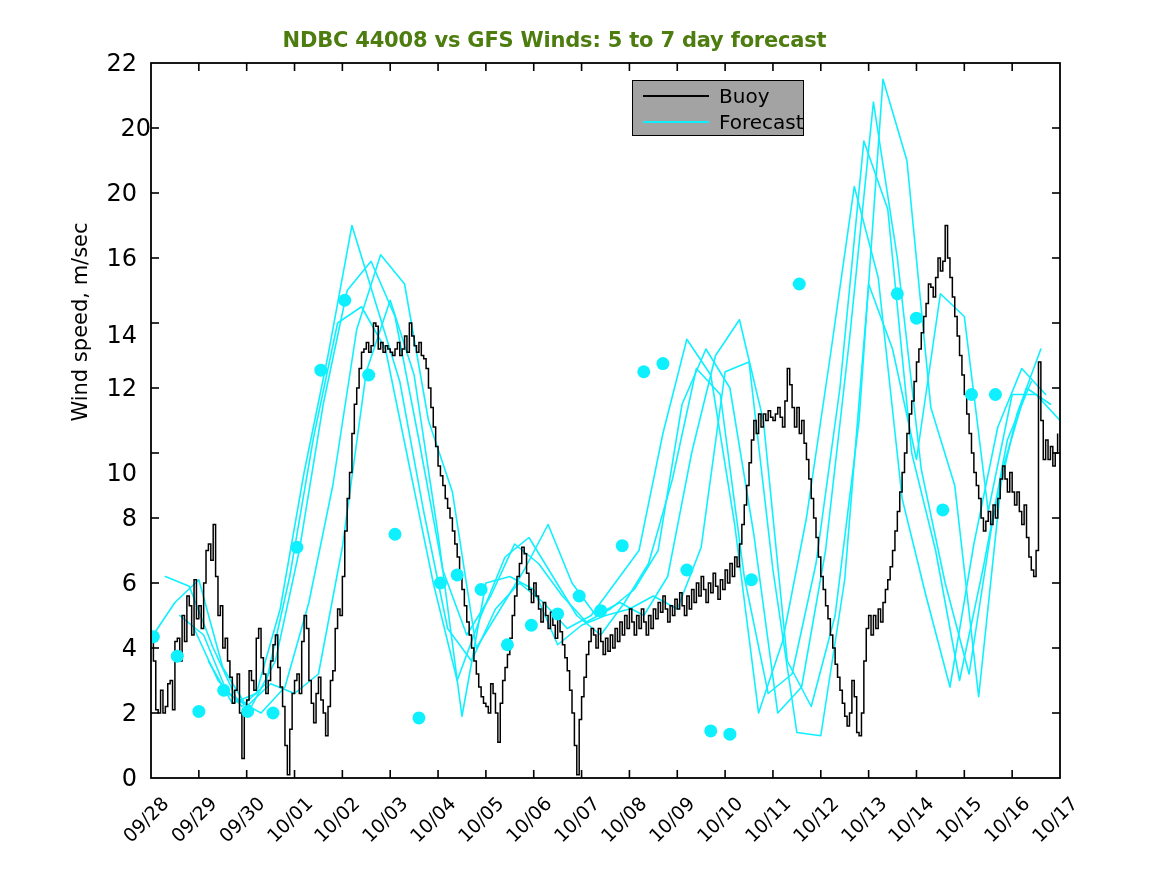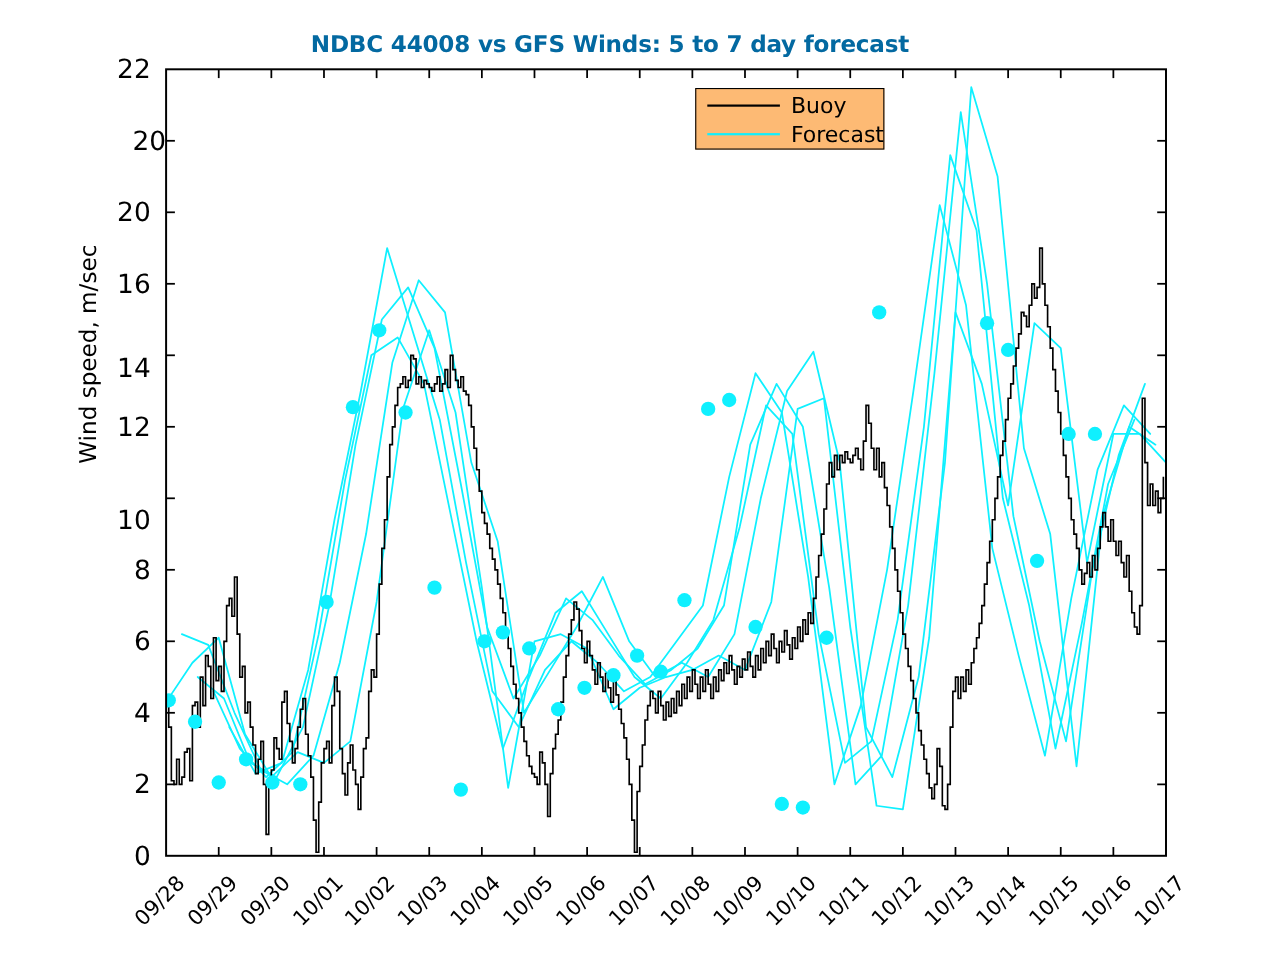--- a/index.html
+++ b/index.html
@@ -1,40 +1,40 @@
 <!DOCTYPE html>
 <html><head>
 <meta charset="utf-8">
 <style>
   html,body{margin:0;padding:0;background:#ffffff;}
   body{width:1167px;height:875px;font-family:"DejaVu Sans",sans-serif;overflow:hidden;}
   #fig{position:relative;width:1167px;height:875px;background:#ffffff;}
   #title{
     position:absolute;left:0;top:28px;width:1109px;text-align:center;
-    font-family:"DejaVu Sans",sans-serif;font-size:21px;font-weight:bold;color:#0369a1;
+    font-family:"DejaVu Sans",sans-serif;font-size:21px;font-weight:bold;color:#4d7c0f;
     letter-spacing:-0.2px;
   }
   #ylabel{
     position:absolute;left:-40px;top:310px;width:240px;text-align:center;
     transform:rotate(-90deg);transform-origin:center center;
     font-family:"DejaVu Sans",sans-serif;font-size:21px;color:#000;white-space:nowrap;
   }
   #plotsvg{position:absolute;left:0;top:0;}
   .ytick-lbl{
     position:absolute;text-align:right;width:60px;
     font-family:"DejaVu Sans",sans-serif;font-size:24px;color:#000;
   }
   .xtick-lbl{
     position:absolute;font-family:"DejaVu Sans",sans-serif;font-size:19px;color:#000;
     white-space:nowrap;transform:rotate(-45deg);transform-origin:right top;
     text-align:right;
   }
   #legend{
     position:absolute;left:632px;top:80px;width:172px;height:56px;
-    background:#fdba74;border:1.6px solid #000;box-sizing:border-box;
+    background:#a3a3a3;border:1.6px solid #000;box-sizing:border-box;
   }
   .leg-row{position:absolute;left:0;width:172px;height:26px;}
   .leg-line{position:absolute;left:10px;top:12px;width:66px;height:0;border-top-width:2.2px;border-top-style:solid;}
   .leg-txt{position:absolute;left:86px;top:0px;font-family:"DejaVu Sans",sans-serif;font-size:20px;color:#000;line-height:26px;}
 </style>
 </head>
 <body>
 
 <div id="fig">
 

